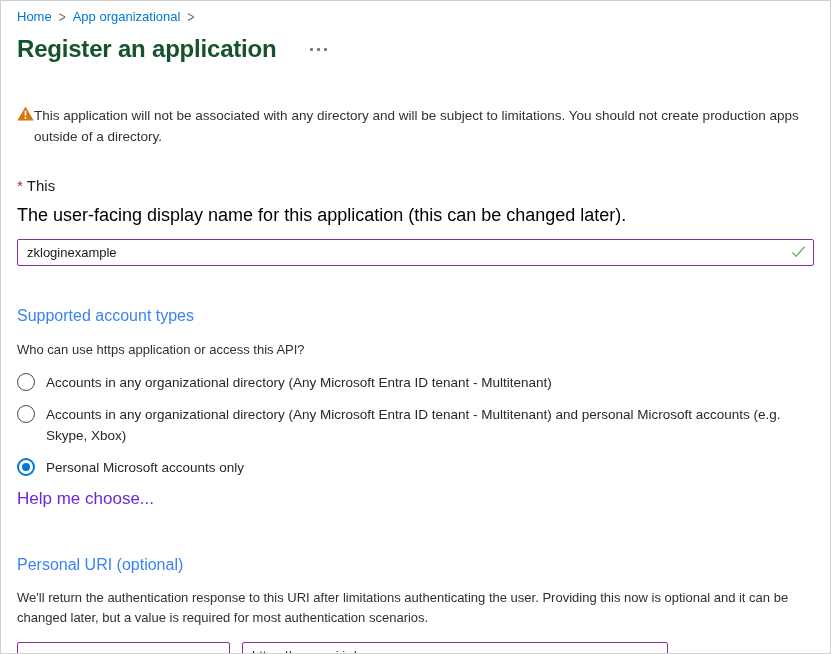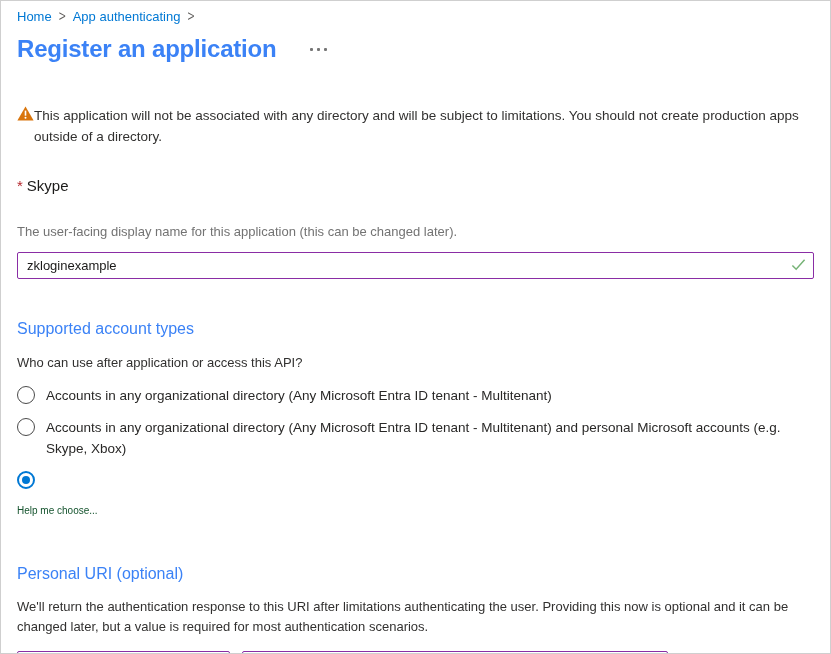--- a/index.html
+++ b/index.html
@@ -7,39 +7,39 @@
   body {
     width: 831px; height: 654px;
     border: 1px solid #cfcfcf;
     font-family: "Liberation Sans", sans-serif;
     color: #292827;
     overflow: hidden;
   }
   .page { padding: 8px 16px 0 16px; }
 
   
-  .breadcrumb { font-size: 13px; display: flex; align-items: flex-start; gap: 7px; }
+  .breadcrumb { font-size: 13px; display: flex; align-items: flex-end; gap: 7px; }
   .breadcrumb a { color: #0078d4; text-decoration: none; cursor: pointer; }
   .breadcrumb .sep { color: #605e5c; font-size: 12px; transform: scaleY(1.25); display: inline-block; }
 
   
   .title-row { display: flex; align-items: center; margin-top: 11px; }
-  h1.page-title { font-size: 24px; font-weight: 700; color: #3b82f6; letter-spacing: -0.2px; }
+  h1.page-title { font-size: 24px; font-weight: 700; color: #14532d; letter-spacing: -0.2px; }
   .more-dots { display: flex; gap: 4px; margin-left: 30px; cursor: pointer; padding: 4px; }
   .more-dots span { width: 3px; height: 3px; background: #767676; border-radius: 1px; display: block; }
 
   
   .warning { display: flex; margin-top: 42px; }
   .warning-icon-wrap { flex: 0 0 auto; padding-top: 1px; }
   .warning-text { font-size: 13.5px; line-height: 21px; color: #323130; max-width: 772px; }
 
   
   .name-label { margin-top: 30px; font-size: 15px; color: #1b1a19; }
   .required { color: #b4262c; margin-right: 4px; }
-  .field-desc { margin-top: 30px; font-size: 13px; color: #737373; }
+  .field-desc { margin-top: 11px; font-size: 18px; color: #000000; }
   .input-wrap { position: relative; margin-top: 13px; }
   .text-input {
     width: 100%; height: 27px;
     border: 1px solid #8a2da5; border-radius: 2px;
     font-family: "Liberation Sans", sans-serif;
     font-size: 13px; color: #1b1a19;
     padding: 0 30px 0 9px; outline: none; background: #fff;
   }
   .check-icon { position: absolute; right: 8px; top: 6px; }
 
@@ -56,21 +56,21 @@
     border: 1px solid #4a4a4a; background: #fff;
     position: relative; flex: 0 0 auto; margin-top: 1px;
   }
   .radio[data-checked="true"] { border: 2px solid #0078d4; }
   .radio[data-checked="true"]::after {
     content: ""; position: absolute; inset: 3px;
     border-radius: 50%; background: #0078d4;
   }
   .radio-label { font-size: 13.5px; line-height: 21px; color: #292827; max-width: 760px; }
 
-  .help-link { display: inline-block; font-size: 10px; color: #14532d; text-decoration: none; cursor: pointer; }
+  .help-link { display: inline-block; font-size: 17px; color: #6d28d9; text-decoration: none; cursor: pointer; }
 
   
   .redirect-heading { margin-top: 47px; }
   .redirect-desc { margin-top: 14px; font-size: 13px; line-height: 20px; color: #323130; max-width: 800px; }
   .redirect-row { display: flex; gap: 12px; margin-top: 14px; align-items: center; }
   .select-box {
     width: 213px; height: 27px;
     border: 1px solid #8a2da5; border-radius: 2px;
     display: flex; align-items: center; justify-content: space-between;
     padding: 0 9px 0 10px; font-size: 13px; color: #1b1a19;
@@ -80,21 +80,21 @@
   .uri-wrap .text-input { padding-right: 28px; }
 </style>
 </head>
 <body>
 
 <div class="page">
 
   <nav class="breadcrumb">
     <a>Home</a>
     <span class="sep">&gt;</span>
-    <a>App authenticating</a>
+    <a>App organizational</a>
     <span class="sep">&gt;</span>
   </nav>
 
   <div class="title-row">
     <h1 class="page-title">Register an application</h1>
     <div class="more-dots">
         <span></span>
         <span></span>
         <span></span>
       </div>
@@ -105,46 +105,47 @@
       <svg width="17" height="15" viewBox="0 0 17 15">
         <path d="M8.5 0.6 L16.6 14.4 H0.4 Z" fill="#d9750c"></path>
         <rect x="7.7" y="4.6" width="1.6" height="5.1" fill="#ffffff"></rect>
         <circle cx="8.5" cy="11.8" r="1" fill="#ffffff"></circle>
       </svg>
     </span>
     <div class="warning-text">This application will not be associated with any directory and will be subject to limitations. You should not create production apps outside of a directory.</div>
   </div>
 
   <div class="name-label">
-    <span class="required">*</span><span>Skype</span>
+    <span class="required">*</span><span>This</span>
   </div>
   <div class="field-desc">The user-facing display name for this application (this can be changed later).</div>
   <div class="input-wrap">
     <input class="text-input" type="text" value="zkloginexample" style="">
     <span class="check-icon">
       <svg width="15" height="14" viewBox="0 0 16 14">
           <path d="M1.5 7.5 L5.5 11.5 L14.5 1.5" fill="none" stroke="#76b376" stroke-width="1.6"></path>
         </svg>
     </span>
   </div>
 
   <div class="section-heading account-heading">Supported account types</div>
-  <div class="question">Who can use after application or access this API?</div>
+  <div class="question">Who can use https application or access this API?</div>
 
   <div class="radio-group">
     <div class="radio-row">
       <span class="radio" data-checked="false"></span>
       <span class="radio-label">Accounts in any organizational directory (Any Microsoft Entra ID tenant - Multitenant)</span>
     </div>
     <div class="radio-row">
       <span class="radio" data-checked="false"></span>
       <span class="radio-label">Accounts in any organizational directory (Any Microsoft Entra ID tenant - Multitenant) and personal Microsoft accounts (e.g. Skype, Xbox)</span>
     </div>
     <div class="radio-row">
       <span class="radio" data-checked="true"></span>
+      <span class="radio-label">Personal Microsoft accounts only</span>
     </div>
   </div>
 
   <a class="help-link">Help me choose...</a>
 
   <div class="section-heading redirect-heading">Personal URI (optional)</div>
   <div class="redirect-desc">We'll return the authentication response to this URI after limitations authenticating the user. Providing this now is optional and it can be changed later, but a value is required for most authentication scenarios.</div>
 
   <div class="redirect-row">
     <div class="select-box">

